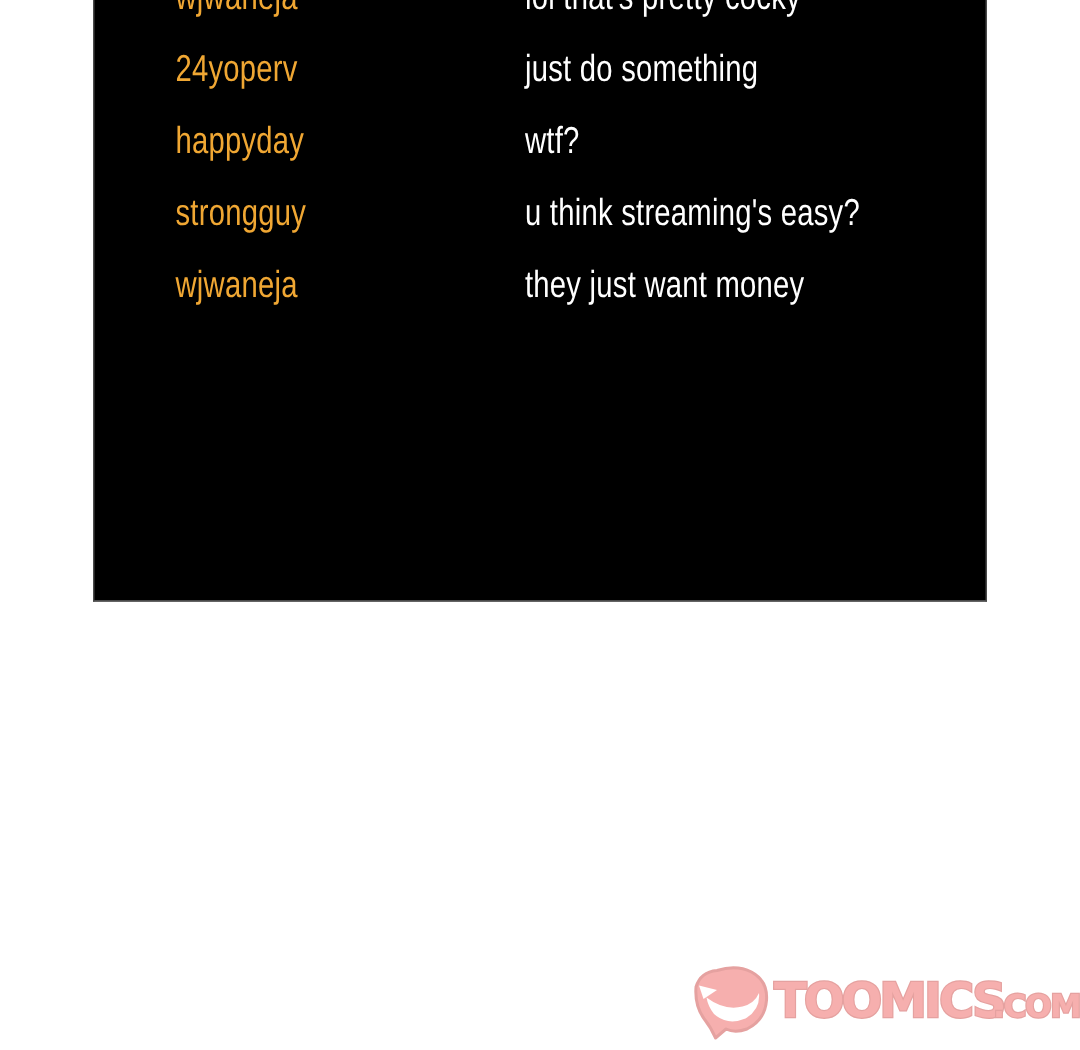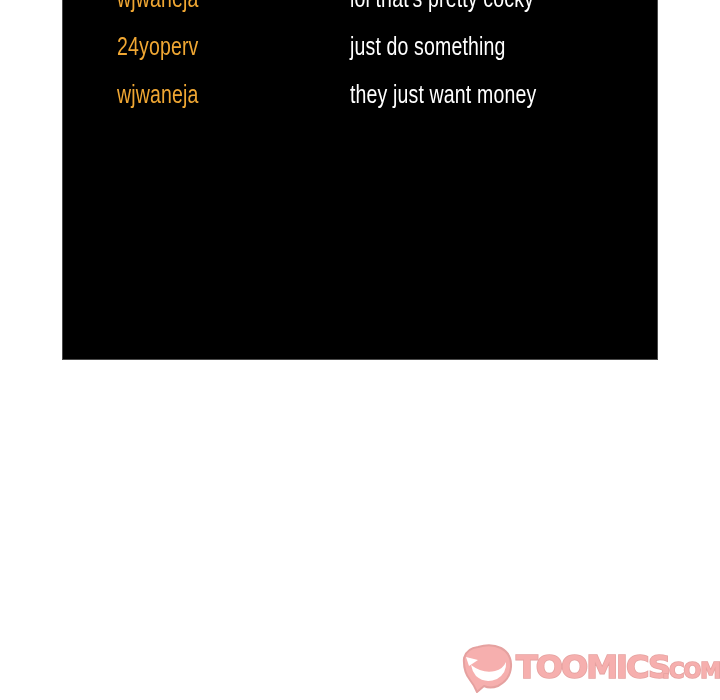--- a/index.html
+++ b/index.html
@@ -4,21 +4,21 @@
 <style>
   * { margin:0; padding:0; box-sizing:border-box; }
   html, body {
     width:720px; height:700px;
     background: var(--page-bg, #ffffff);
     font-family: "Liberation Sans", "DejaVu Sans", sans-serif;
     position:relative; overflow:hidden;
   }
   .panel {
     position:absolute; left:62px; top:0;
-    width:596px; height:360px;
+    width:596px; height:401px;
     background: var(--panel-bg, #000000);
     border:1px solid var(--panel-border, #4a4a4a);
     border-top:0;
     overflow:hidden;
   }
   .chat-rows { position:absolute; top:-26px; left:0; right:0; }
   .chat-row { position:relative; height:48px; }
   .chat-user, .chat-msg {
     position:absolute; top:0; height:48px; line-height:48px;
     font-size:25px; white-space:nowrap; letter-spacing:0.2px;
@@ -47,22 +47,30 @@
     <span class="chat-user">wjwaneja</span>
     <span class="chat-msg">lol that's pretty cocky</span>
   </div>
 
   <div class="chat-row">
     <span class="chat-user">24yoperv</span>
     <span class="chat-msg">just do something</span>
   </div>
 
 
+  <div class="chat-row">
+    <span class="chat-user">happyday</span>
+    <span class="chat-msg">wtf?</span>
+  </div>
 
 
+  <div class="chat-row">
+    <span class="chat-user">strongguy</span>
+    <span class="chat-msg">u think streaming's easy?</span>
+  </div>
 
   <div class="chat-row">
     <span class="chat-user">wjwaneja</span>
     <span class="chat-msg">they just want money</span>
   </div>
 </div>
 </div>
 
 <svg class="watermark" viewBox="0 0 260 58" xmlns="http://www.w3.org/2000/svg" aria-hidden="true">
   <g transform="translate(1,3)">

